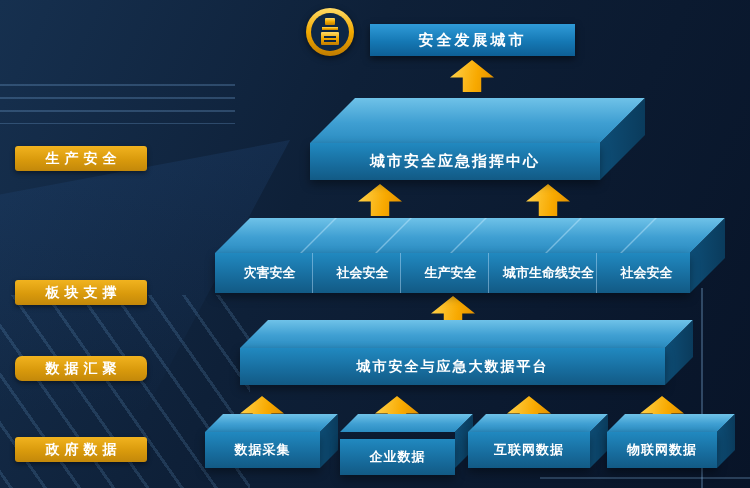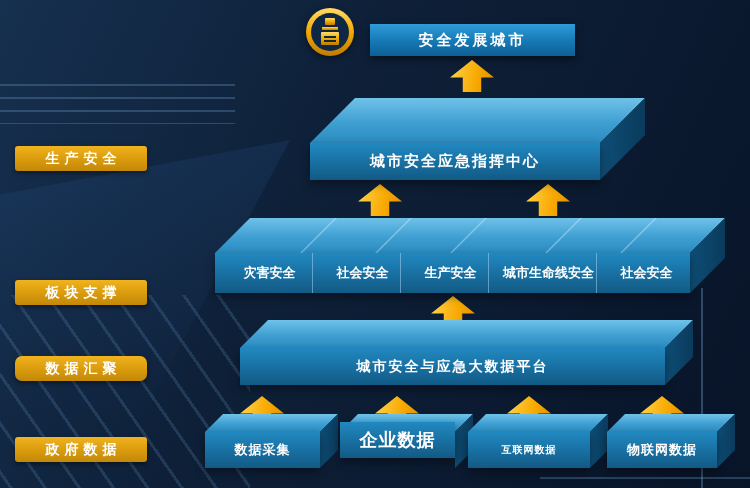--- a/index.html
+++ b/index.html
@@ -160,27 +160,27 @@
 
   <div class="b3" style="left:205px;top:414px;width:115px;height:54px;">
     <div class="top" style="height:18px;"></div>
     <div class="sidef" style="left:115px;top:18px;width:18px;height:36px;"></div>
     <div class="front" style="top:18px;height:36px;font-size:13px;letter-spacing:1px;">数据采集</div>
   </div>
 
   <div class="b3" style="left:340px;top:414px;width:115px;height:54px;">
     <div class="top" style="height:18px;"></div>
     <div class="sidef" style="left:115px;top:18px;width:18px;height:36px;"></div>
-    <div class="front" style="top:8px;height:36px;font-size:18px;letter-spacing:1px;">企业数据</div>
+    <div class="front" style="top:25px;height:36px;font-size:13px;letter-spacing:1px;">企业数据</div>
   </div>
 
   <div class="b3" style="left:468px;top:414px;width:122px;height:54px;">
     <div class="top" style="height:18px;"></div>
     <div class="sidef" style="left:122px;top:18px;width:18px;height:36px;"></div>
-    <div class="front" style="top:18px;height:36px;font-size:10px;letter-spacing:1px;">互联网数据</div>
+    <div class="front" style="top:18px;height:36px;font-size:13px;letter-spacing:1px;">互联网数据</div>
   </div>
 
   <div class="b3" style="left:607px;top:414px;width:110px;height:54px;">
     <div class="top" style="height:18px;"></div>
     <div class="sidef" style="left:110px;top:18px;width:18px;height:36px;"></div>
     <div class="front" style="top:18px;height:36px;font-size:13px;letter-spacing:1px;">物联网数据</div>
   </div>
 
 </div>
 

